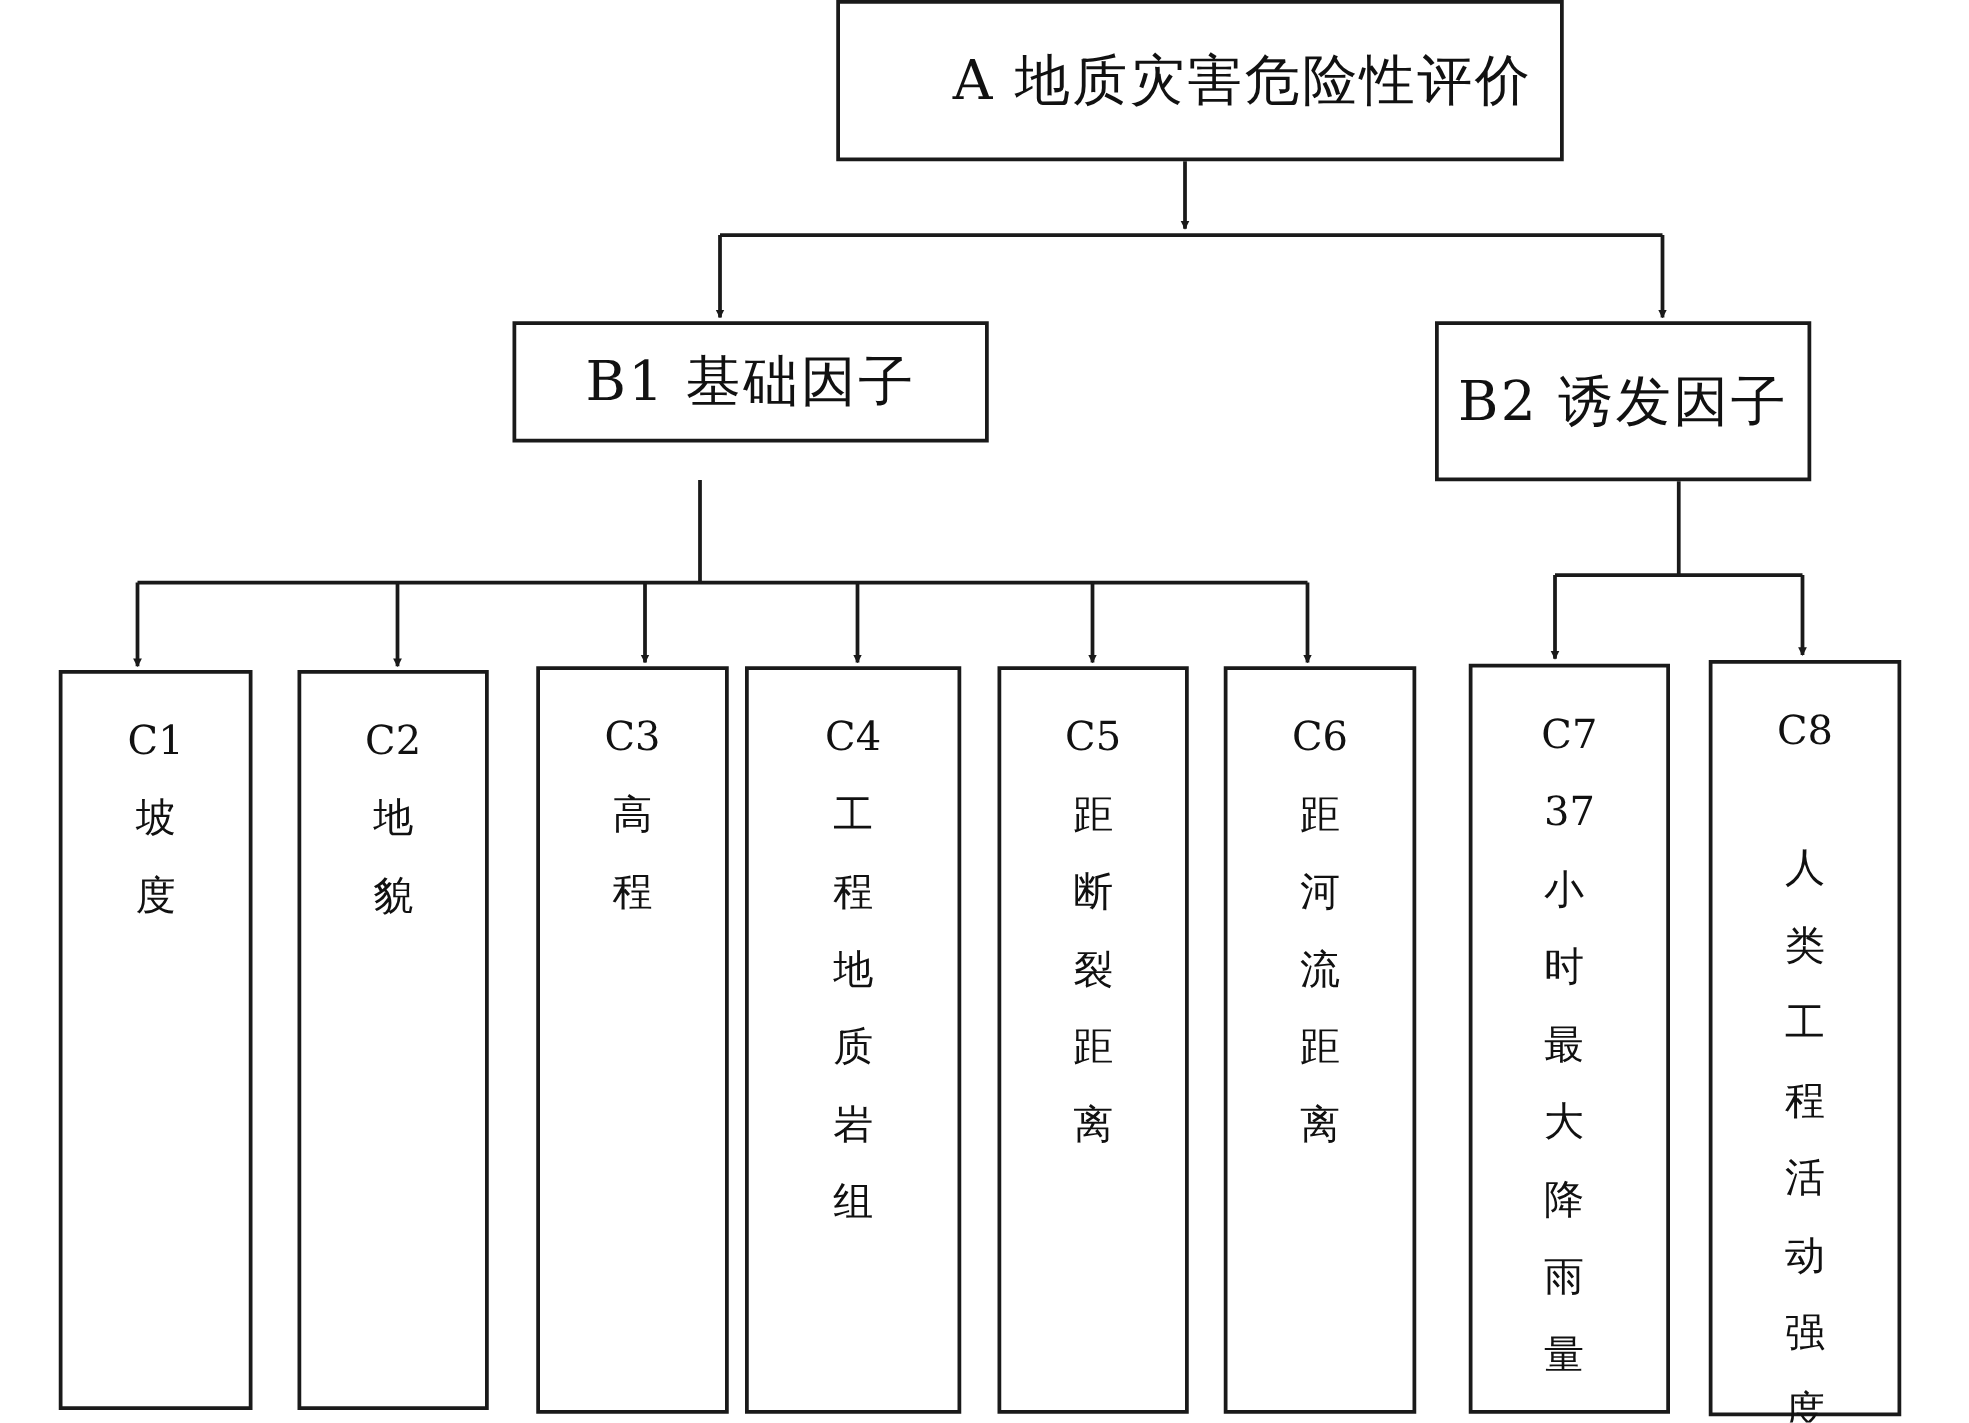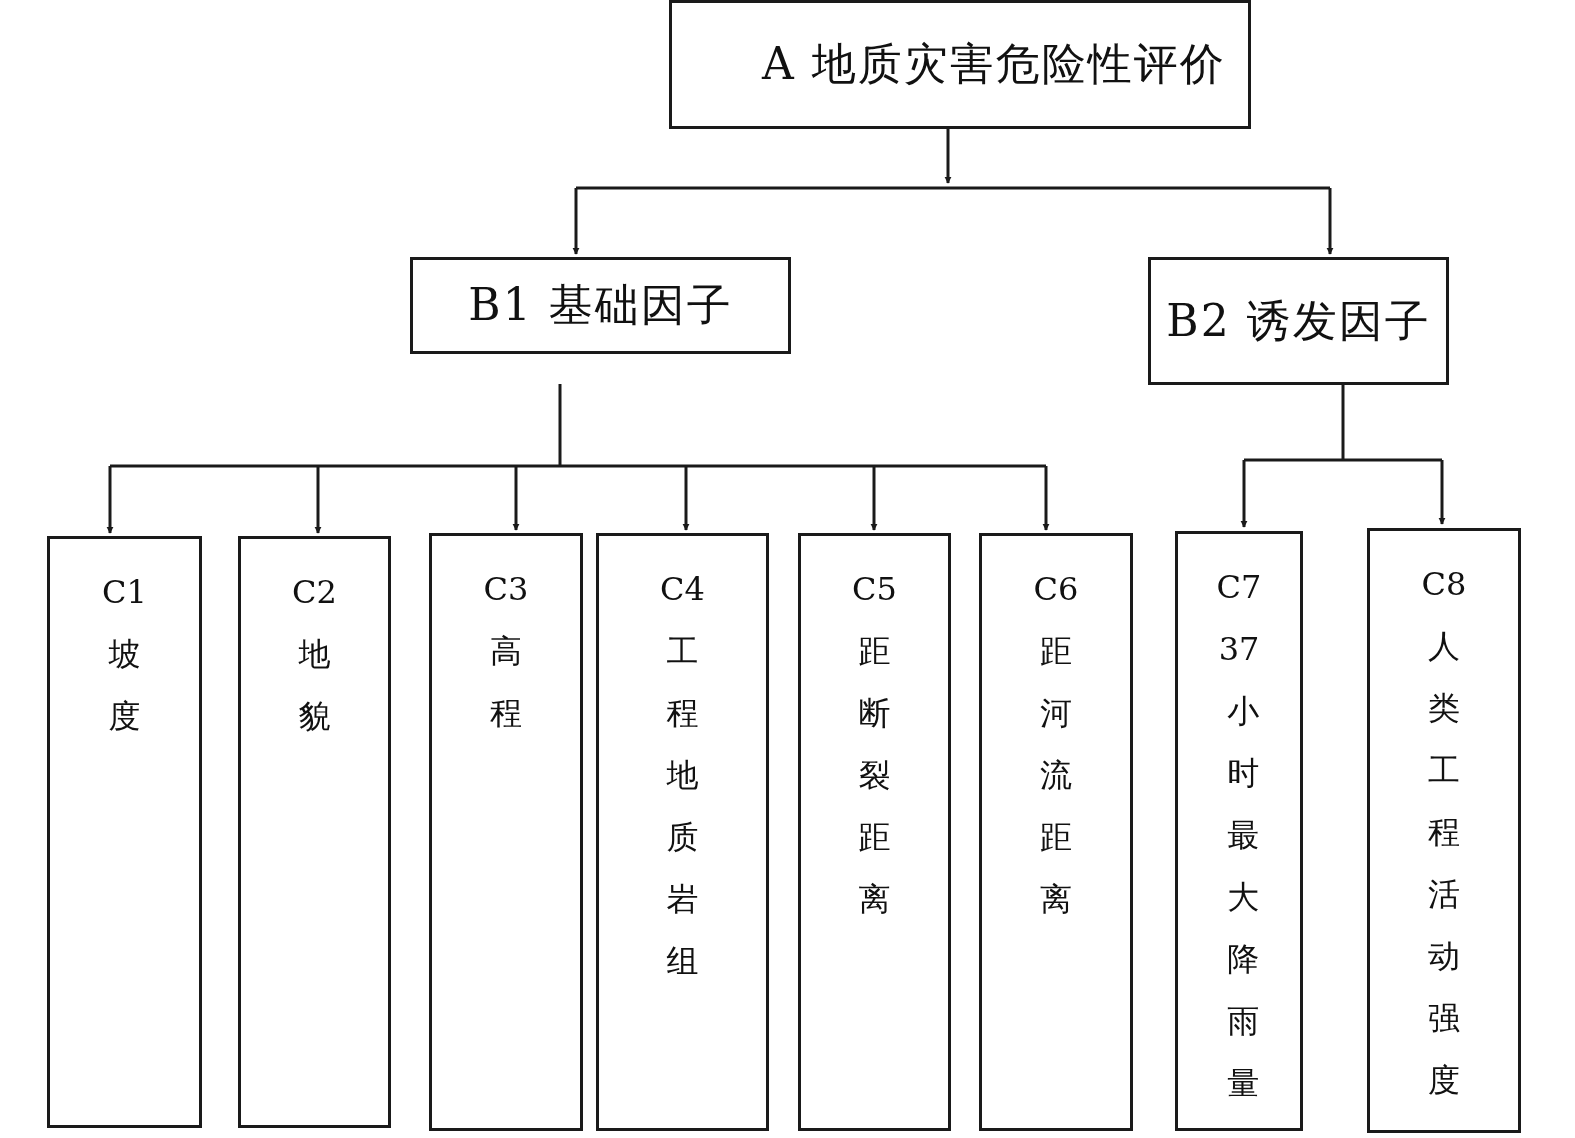--- a/index.html
+++ b/index.html
@@ -100,34 +100,34 @@
 <div class="box box-v" style="left:979px; top:533px; width:154px; height:598px;">
   <span>C6</span>
   <span class="vtext">
       <span>距</span>
       <span>河</span>
       <span>流</span>
       <span>距</span>
       <span>离</span>
     </span>
 </div>
-<div class="box box-v" style="left:1175px; top:531px; width:128px; height:600px;text-align:right;">
+<div class="box box-v" style="left:1175px; top:531px; width:161px; height:600px;">
   <span>C7</span>
   <span class="vtext">
       <span>37</span>
       <span>小</span>
       <span>时</span>
       <span>最</span>
       <span>大</span>
       <span>降</span>
       <span>雨</span>
       <span>量</span>
     </span>
 </div>
-<div class="box box-v" style="left:1367px; top:528px; width:154px; height:605px;">
+<div class="box box-v" style="left:1367px; top:528px; width:154px; height:605px;gap:48px;">
   <span>C8</span>
   <span class="vtext">
       <span>人</span>
       <span>类</span>
       <span>工</span>
       <span>程</span>
       <span>活</span>
       <span>动</span>
       <span>强</span>
       <span>度</span>

